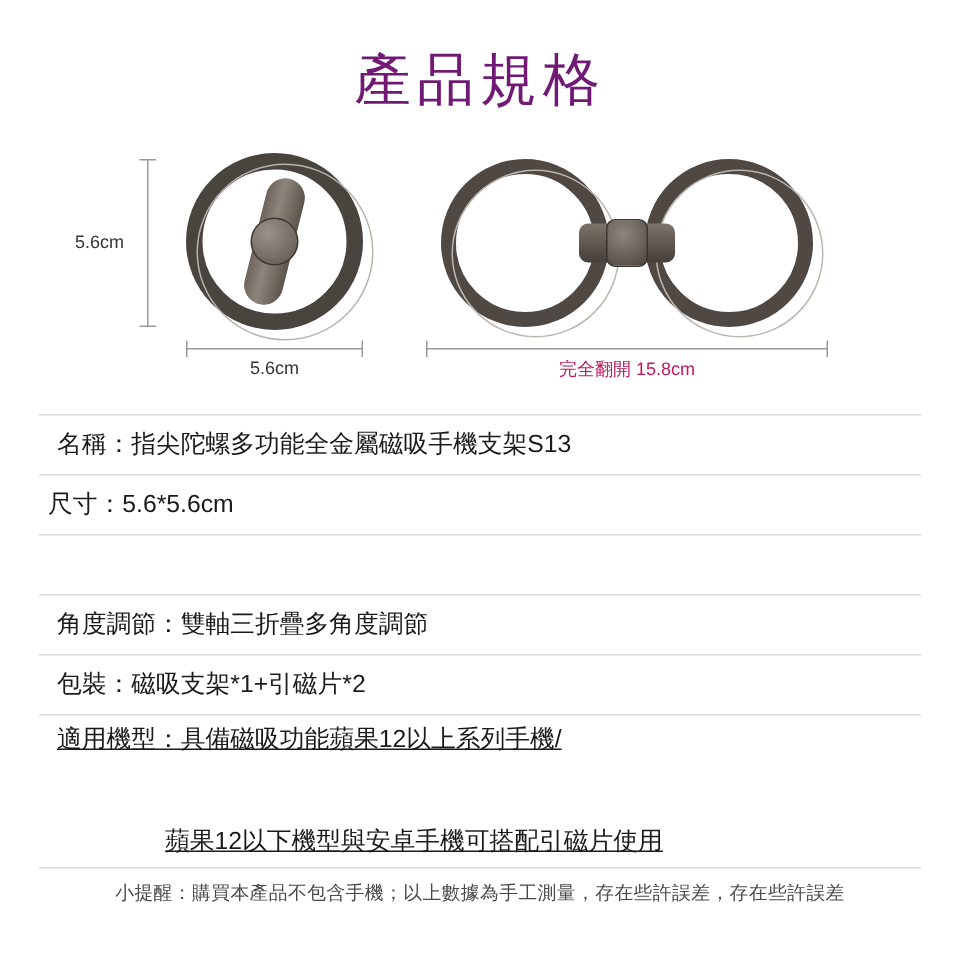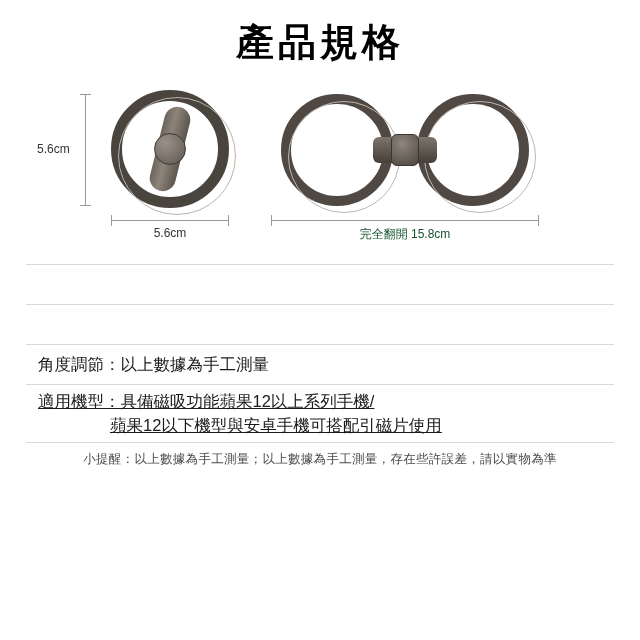--- a/index.html
+++ b/index.html
@@ -19,33 +19,33 @@
     width: 640px;
     height: 640px;
     box-sizing: border-box;
     padding: 0;
   }
 
   
   .title {
     text-align: center;
     font-size: 38px;
-    font-weight: bold;
+    font-weight: normal;
     letter-spacing: 4px;
-    color: #000000;
-    padding-top: 20px;
+    color: #701a75;
+    padding-top: 32px;
     padding-bottom: 4px;
     line-height: 1.2;
   }
 
   
   .diagram {
     position: relative;
     height: 180px;
-    margin: 10px 0 4px 3px;
+    margin: 10px 0 4px 16px;
   }
 
   
   .prod-left {
     position: absolute;
     left: 108px;
     top: 10px;
     width: 118px;
     height: 118px;
   }
@@ -215,21 +215,21 @@
   }
   .dim-h2::before { left: 0; }
   .dim-h2::after { right: 0; }
   .dim-h2-label {
     position: absolute;
     left: 268px;
     top: 146px;
     width: 268px;
     text-align: center;
     font-size: 12px;
-    color: #14532d;
+    color: #be185d;
   }
 
   
   .spec {
     margin: 0 26px;
     border-top: 1px solid #d9d9d9;
   }
   .spec-row {
     display: flex;
     align-items: center;
@@ -252,20 +252,21 @@
     padding-right: 6px;
     white-space: nowrap;
   }
   .multiline {
     padding-left: 6px;
     text-decoration: underline;
   }
   .multiline .l2 {
     display: block;
     padding-left: 72px;
+    margin-top: 44px;
   }
 
   .note {
     margin: 8px 26px 0 26px;
     font-size: 12.5px;
     color: #4a4a4a;
     text-align: center;
     letter-spacing: 0.3px;
   }
 </style>
@@ -297,34 +298,41 @@
 
     <div class="dim-h"></div>
     <div class="dim-h-label">5.6cm</div>
 
     <div class="dim-h2"></div>
     <div class="dim-h2-label">完全翻開 15.8cm</div>
   </div>
 
   <div class="spec">
 
-
-    <div class="spec-row">
-    </div>
-
-    <div class="spec-row">
-    </div>
-
-    <div class="spec-row">
-      <div class="cell-main">角度調節：以上數據為手工測量</div>
-    </div>
-
+    <div class="spec-row">
+      <div class="cell-main">名稱：指尖陀螺多功能全金屬磁吸手機支架S13</div>
+    </div>
+
+    <div class="spec-row">
+      <div class="cell-side">尺寸：5.6*5.6cm</div>
+    </div>
+
+    <div class="spec-row">
+    </div>
+
+    <div class="spec-row">
+      <div class="cell-main">角度調節：雙軸三折疊多角度調節</div>
+    </div>
+
+    <div class="spec-row">
+      <div class="cell-main">包裝：磁吸支架*1+引磁片*2</div>
+    </div>
 
     <div class="spec-row single">
       <div class="multiline">
         <span class="l1">適用機型：具備磁吸功能蘋果12以上系列手機/</span>
         <span class="l2">蘋果12以下機型與安卓手機可搭配引磁片使用</span>
       </div>
     </div>
   </div>
 
-  <div class="note">小提醒：以上數據為手工測量；以上數據為手工測量，存在些許誤差，請以實物為準</div>
+  <div class="note">小提醒：購買本產品不包含手機；以上數據為手工測量，存在些許誤差，存在些許誤差</div>
 </div>
 
 </body></html>

